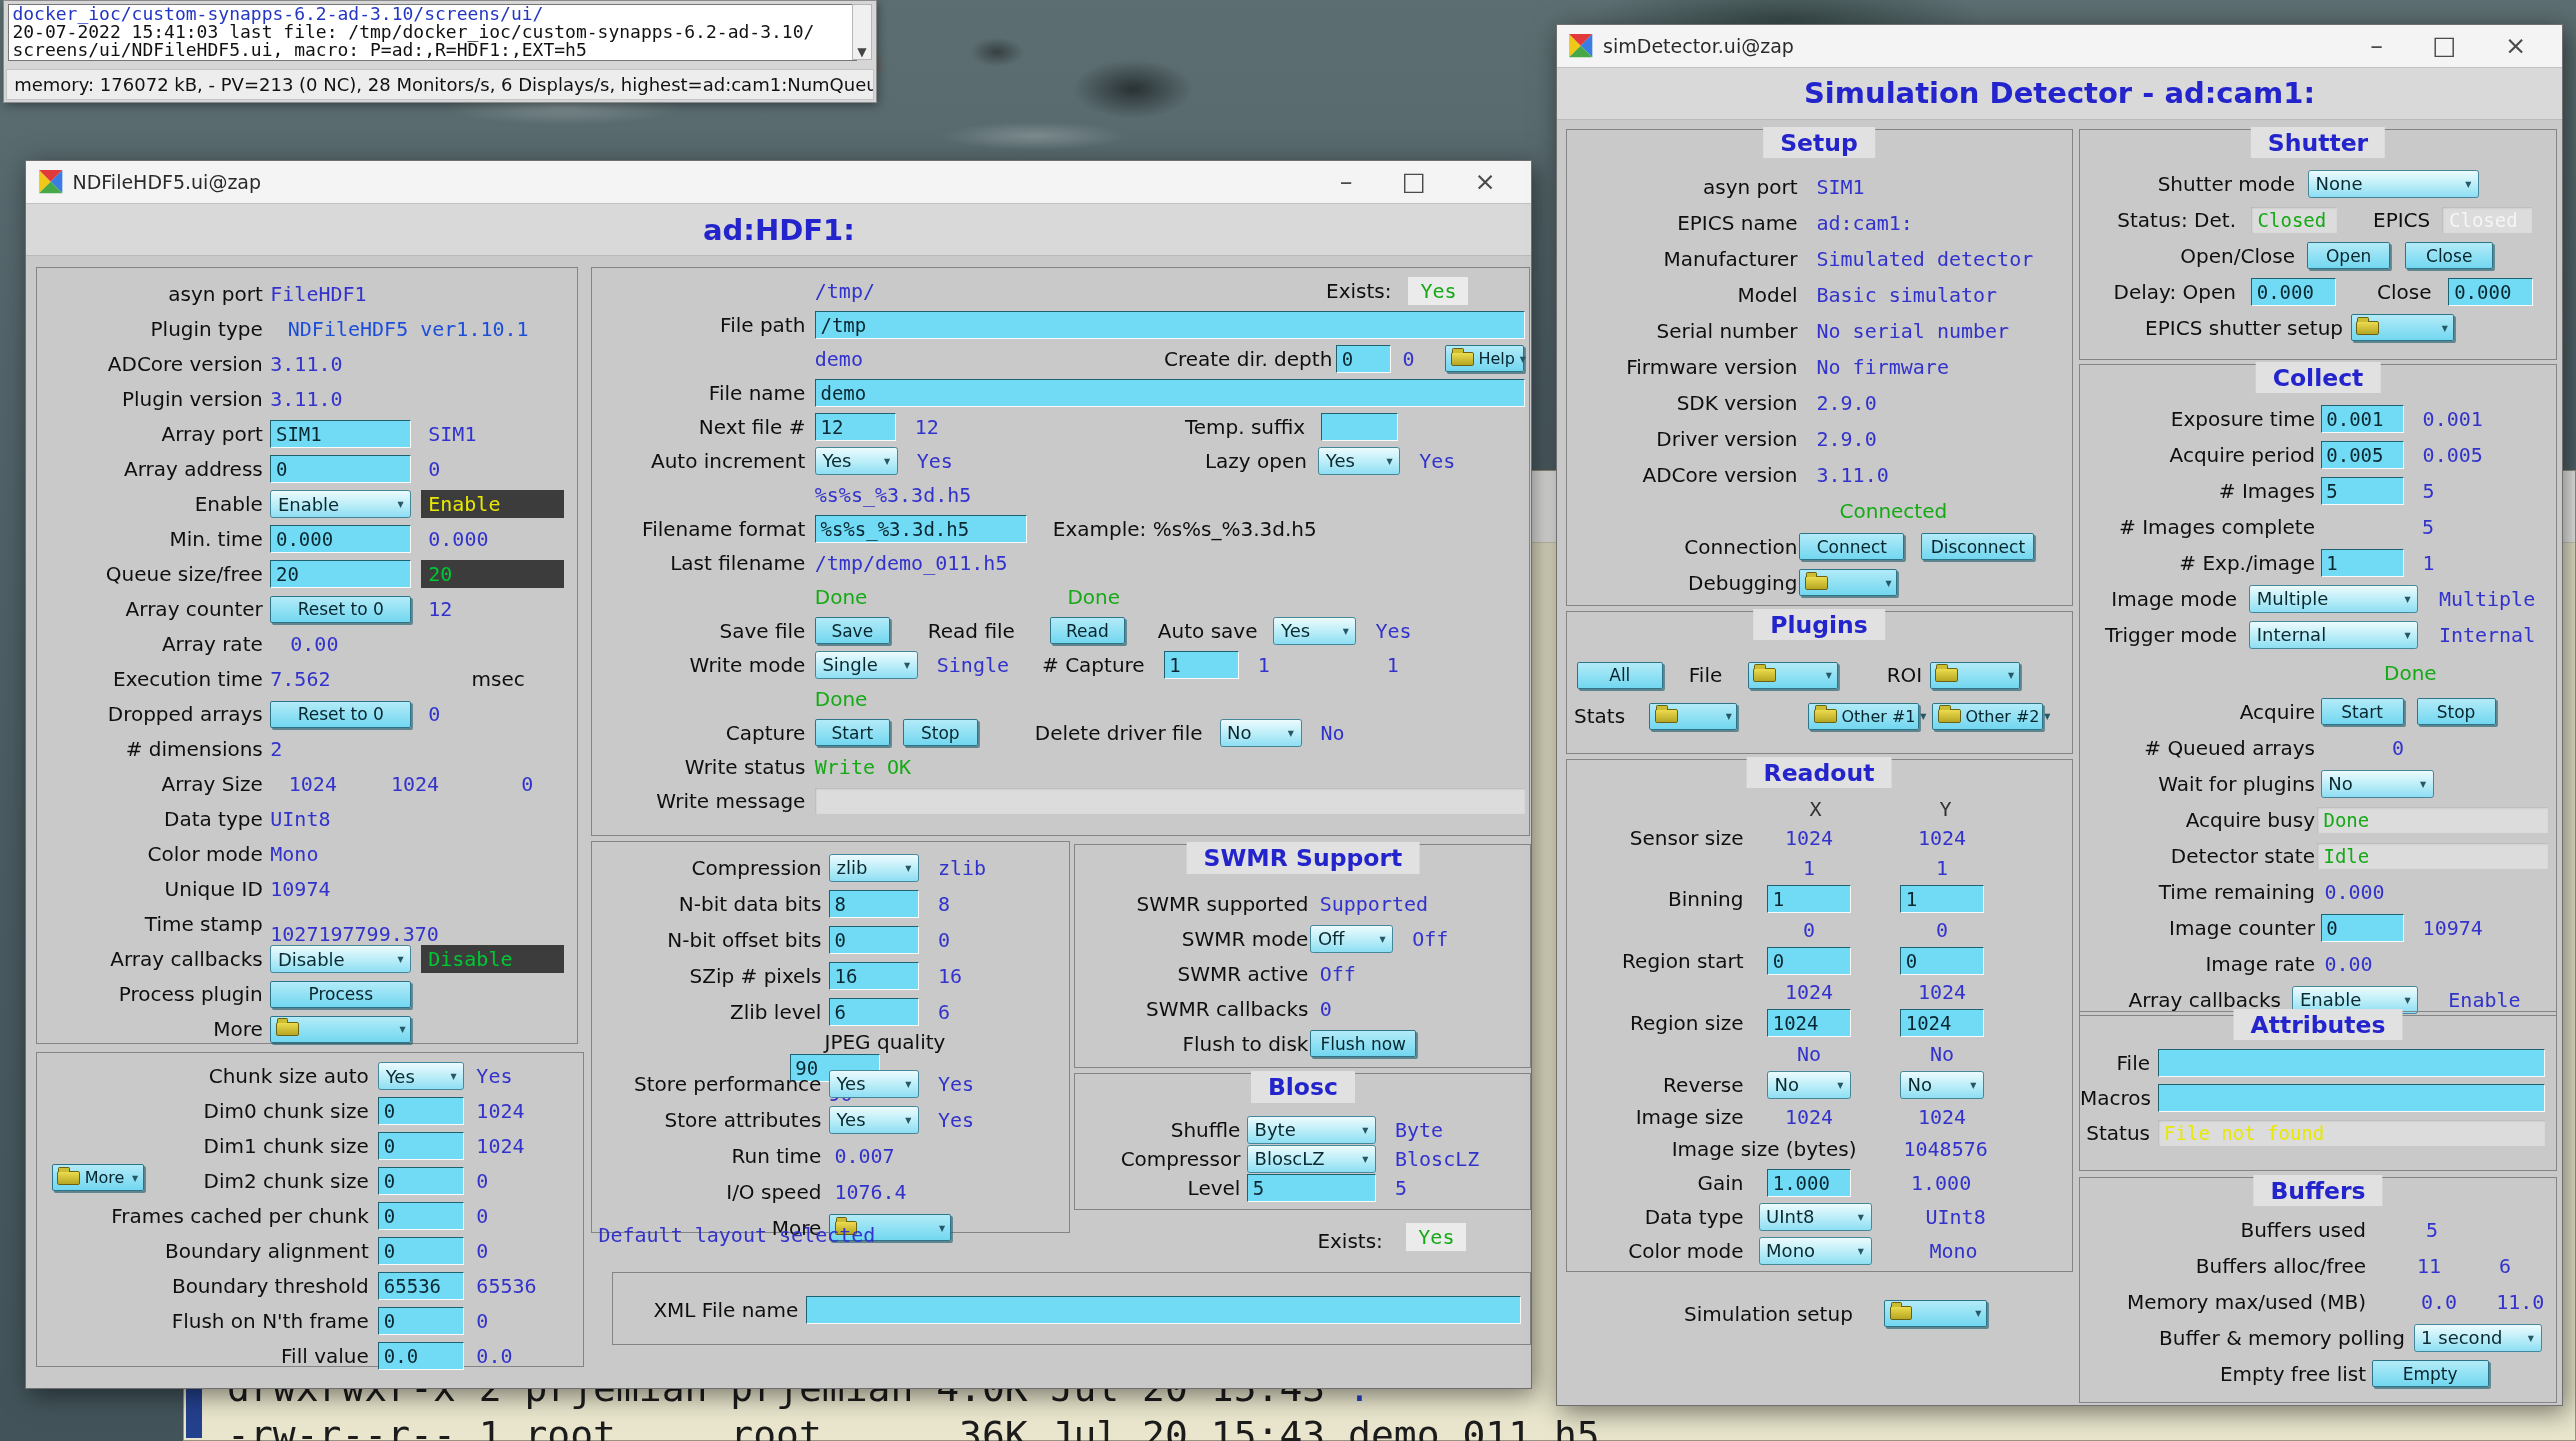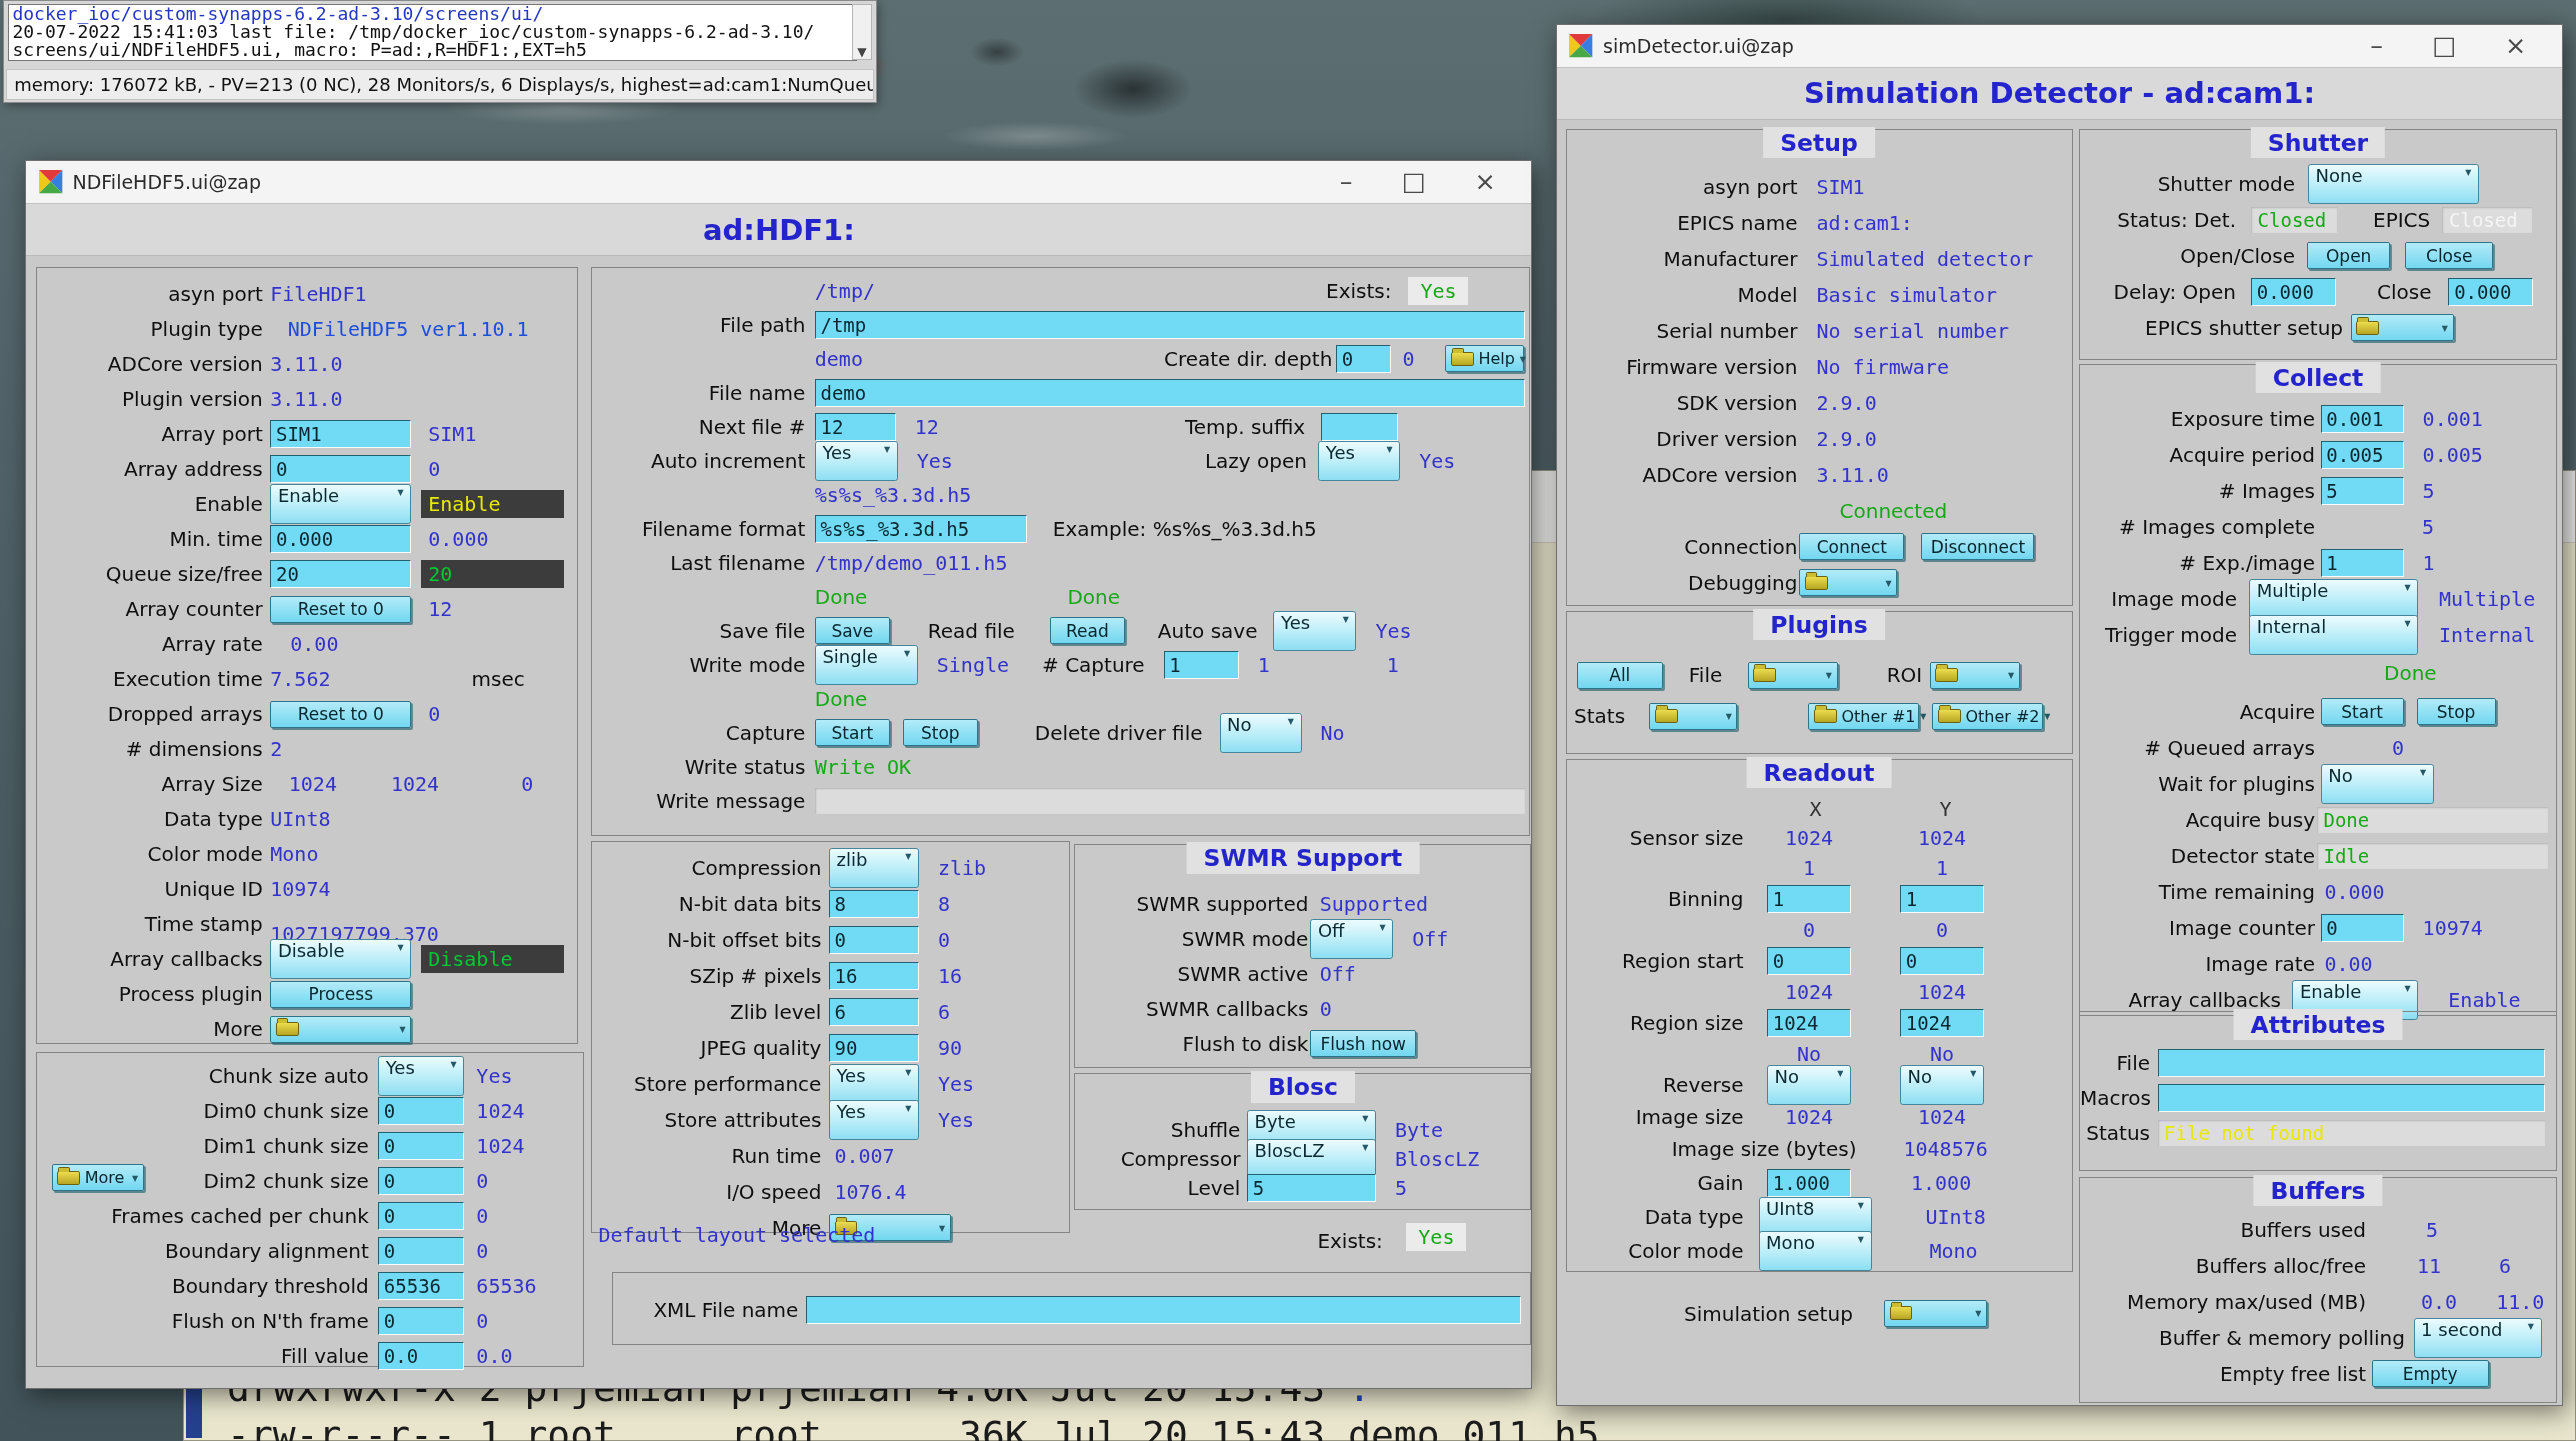--- a/index.html
+++ b/index.html
@@ -38,21 +38,21 @@
   .hstrip{height:51px;background:#d9d9d9;display:flex;align-items:center;justify-content:center;font-weight:bold;font-size:29px;color:#2424cc;border-bottom:0.9px solid #b9b9b9}
   
   .gbox{position:absolute;border:1.9px solid #848484;box-sizing:border-box}
   .gtitle{position:absolute;top:-2.8px;left:50%;transform:translateX(-50%);background:#e1e1e1;padding:1.9px 17px;font-weight:bold;font-size:23.5px;color:#2424cc;white-space:nowrap}
   .prow{display:flex;align-items:center}
   .plabel{font-size:20px;color:#0f0f0f;text-align:right;flex:none;white-space:pre}
   .lbl2{font-size:20px;color:#0f0f0f;white-space:pre;flex:none}
   .ro{font:20px "DejaVu Sans Mono",monospace;white-space:pre;flex:none}
   .roc{display:inline-block;text-align:center}
   .inp{height:28px;background:#71dbf5;border:1.9px solid;border-color:#1f616f #fafafa #fafafa #1f616f;box-sizing:border-box;display:flex;align-items:center;padding:0 4.7px;font:19px "DejaVu Sans Mono",monospace;color:#092730;overflow:hidden;flex:none}
-  .combo{height:40px;background:linear-gradient(180deg,#ecfbfe,#b9edf8 55%,#8edef3);border:0.9px solid #46869a;border-radius:2.8px;box-sizing:border-box;display:flex;padding:0 6.6px;font-size:18px;color:#0a2930;flex:none}
+  .combo{height:28px;background:linear-gradient(180deg,#ecfbfe,#b9edf8 55%,#8edef3);border:0.9px solid #46869a;border-radius:2.8px;box-sizing:border-box;display:flex;align-items:center;padding:0 6.6px;font-size:18px;color:#0a2930;flex:none}
   .combo .cval{flex:1;text-align:left;white-space:nowrap;overflow:hidden}
   .arr{font-size:12.2px;color:#245866;margin-left:3.8px;flex:none}
   .btn{height:27px;background:linear-gradient(180deg,#b3ebf8,#72d7f0);border:0.9px solid #2e7488;border-radius:1.9px;box-shadow:1.9px 1.9px 0 rgba(23,87,102,.6);box-sizing:border-box;display:flex;align-items:center;justify-content:center;font-size:17px;color:#07252d;flex:none;white-space:nowrap}
   .menu{justify-content:flex-start;padding:0 4.7px;gap:4.7px}
   .menu .mtxt{font-size:16px;white-space:nowrap}
   .menu .arr{margin-left:auto}
   .folder{width:22.6px;height:14px;position:relative;background:linear-gradient(#ecdc4e,#b7a623);border:0.9px solid #6b6113;border-radius:1.9px;flex:none;box-sizing:border-box}
   .folder:before{content:"";position:absolute;top:-4.7px;left:0;width:9.4px;height:3.8px;background:#cdbd30;border:0.9px solid #6b6113;border-bottom:none;border-radius:1.9px 1.9px 0 0}
   .rodark{height:28px;background:#3c3c3c;box-sizing:border-box;display:flex;align-items:center;padding:0 7.5px;font:20px "DejaVu Sans Mono",monospace;flex:none}
   .rolight{height:26px;background:#dcdcdc;box-sizing:border-box;display:flex;align-items:center;padding:0 6.6px;font:19px "DejaVu Sans Mono",monospace;flex:none;box-shadow:inset 0.9px 0.9px 1.9px rgba(0,0,0,.18)}
@@ -460,21 +460,21 @@
             </div>
             <span class="ro" style="color: rgb(50, 50, 205); margin-left: 19px;">16</span>
           </div>
           <div class="prow" style="height: 36px;">
             <span class="plabel" style="width: 229px;">Zlib level</span>
             <div class="inp" style="width: 90px; margin-left: 7.5px;">
               <span>6</span>
             </div>
             <span class="ro" style="color: rgb(50, 50, 205); margin-left: 19px;">6</span>
           </div>
-          <div class="prow" style="height: 36px;">
+          <div class="prow" style="height: 36px; flex-direction: column;">
             <span class="plabel" style="width: 229px;">JPEG quality</span>
             <div class="inp" style="width: 90px; margin-left: 7.5px;">
               <span>90</span>
             </div>
             <span class="ro" style="color: rgb(50, 50, 205); margin-left: 19px;">90</span>
           </div>
           <div class="prow" style="height: 36px;">
             <span class="plabel" style="width: 229px;">Store performance</span>
             <div class="combo" style="width: 90px; margin-left: 7.5px;">
               <span class="cval">Yes</span>

